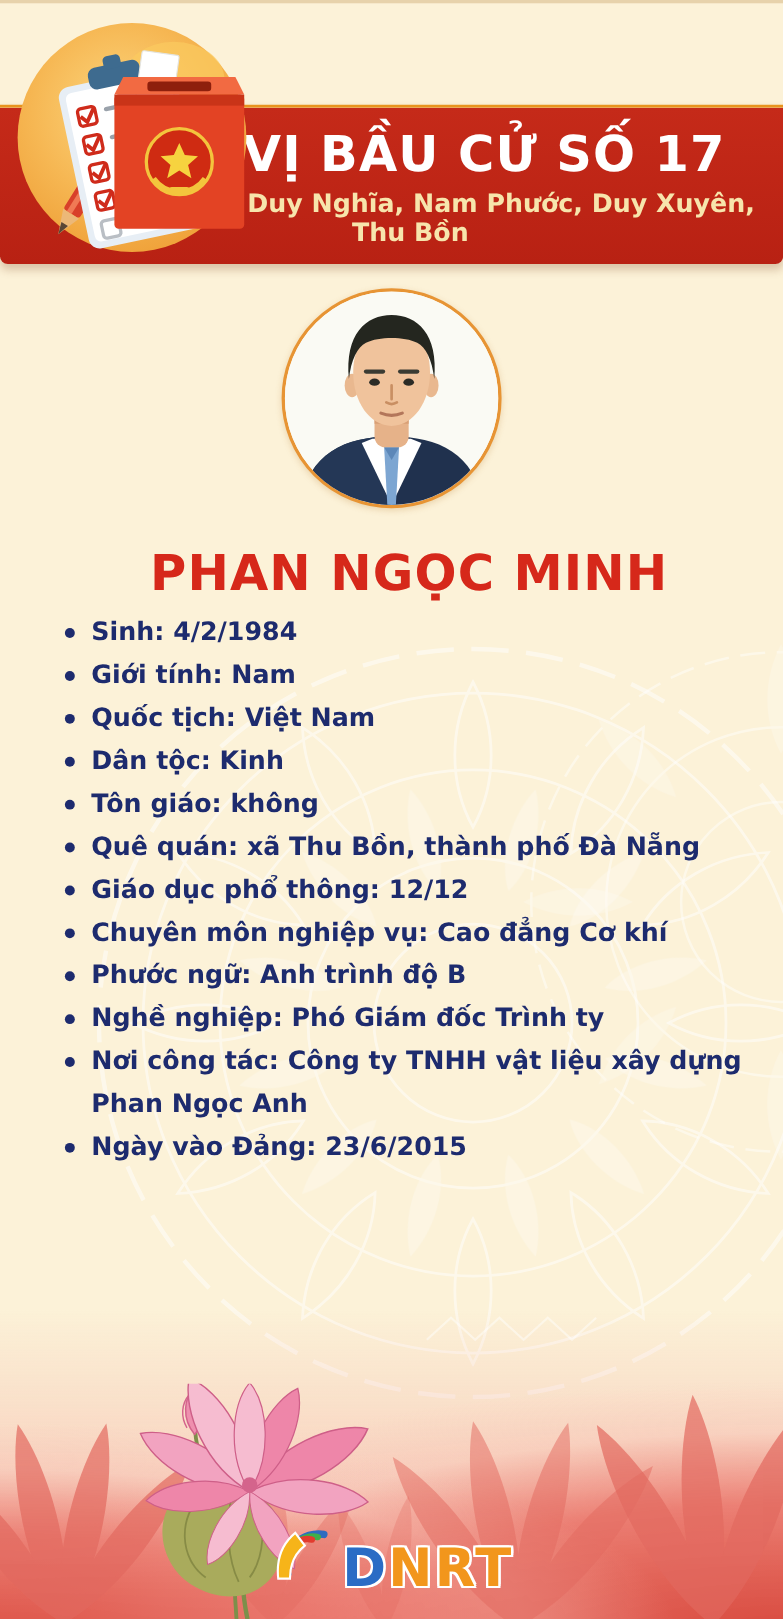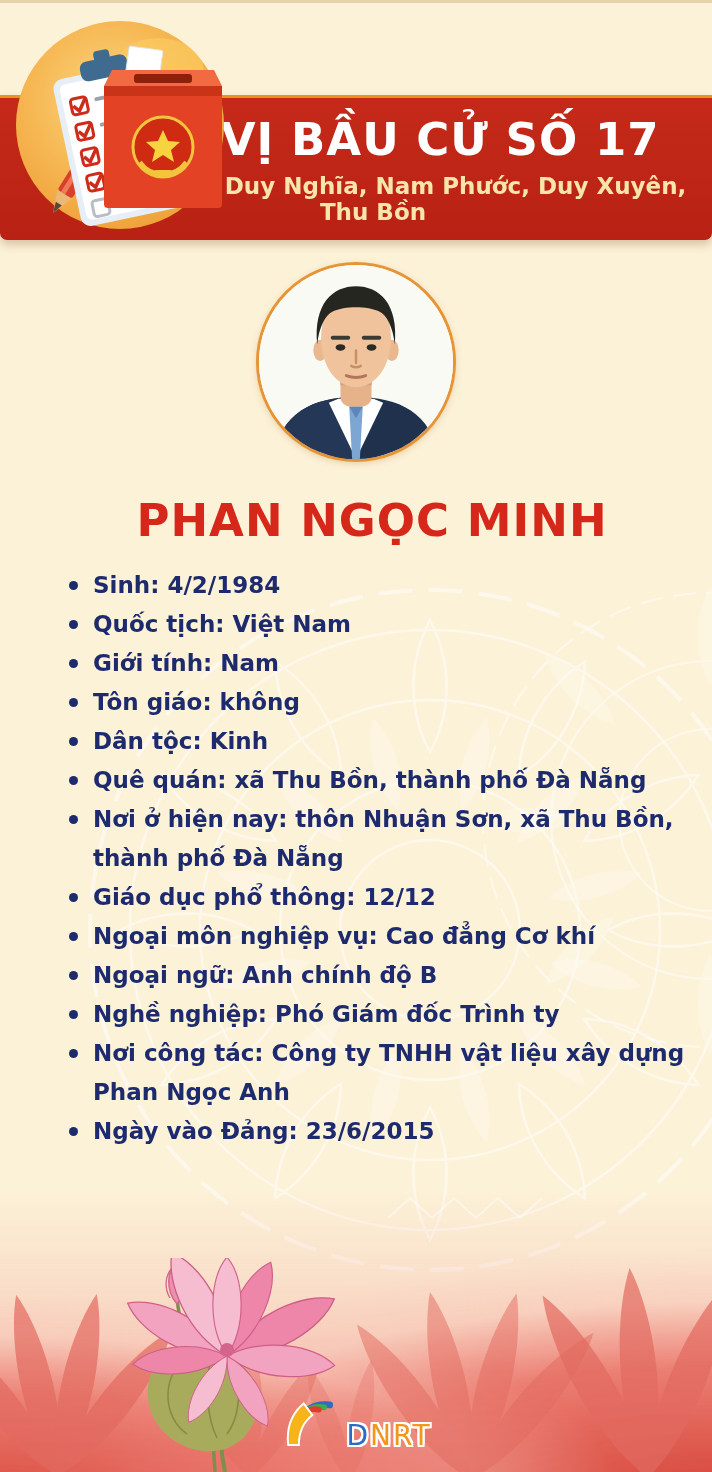--- a/index.html
+++ b/index.html
@@ -44,21 +44,21 @@
   .portrait svg{display:block;}
 
   .name{
     position:absolute;top:478px;left:0;width:712px;text-align:center;
     color:#d6281a;font-size:45px;font-weight:bold;letter-spacing:1px;margin:16px;
   }
 
   
   .details{
     position:absolute;top:556px;left:56px;width:622px;
-    list-style:none;margin:10px;padding:0;
+    list-style:none;margin:0;padding:0;
   }
   .details li{
     position:relative;padding-left:27px;
     color:#1d2b6e;font-size:23px;font-weight:bold;line-height:39px;
   }
   .details li::before{
     content:"";position:absolute;left:3px;top:15px;
     width:9px;height:9px;border-radius:50%;background:#1d2b6e;
   }
 
@@ -72,21 +72,21 @@
   }
   .footer-art{position:absolute;left:0;bottom:0;}
   .main-lotus{position:absolute;left:115px;top:1258px;}
 
   
   .logo{
     position:absolute;bottom:22px;left:50%;transform:translateX(-50%);
     display:flex;align-items:center;gap:8px;
   }
   .logo-text{
-    font-size:28px;font-weight:normal;letter-spacing:2px;line-height:1;
+    font-size:48px;font-weight:bold;letter-spacing:2px;line-height:1;
     text-shadow:-2px 0 0 #fff,2px 0 0 #fff,0 -2px 0 #fff,0 2px 0 #fff,
                 -2px -2px 0 #fff,2px 2px 0 #fff,-2px 2px 0 #fff,2px -2px 0 #fff;
     margin-top:36px;
   }
   .logo-d{color:#2a6cc5;}
   .logo-nrt{color:#f2961c;}
 </style>
 </head>
 <body>
 
@@ -240,29 +240,28 @@
 
       <path d="M100,88 L100,101 M95,104 Q100,107 105,104" stroke="#c98f63" stroke-width="2.5" fill="none" stroke-linecap="round"></path>
       <path d="M90,114 Q100,118 110,114" stroke="#b3765a" stroke-width="3" fill="none" stroke-linecap="round"></path>
     </svg>
   </div>
 
   <h2 class="name">PHAN NGỌC MINH</h2>
 
   <ul class="details">
     <li>Sinh: 4/2/1984</li>
+    <li>Giới tính: Nam</li>
     <li>Quốc tịch: Việt Nam</li>
-    <li>Giới tính: Nam</li>
+    <li>Dân tộc: Kinh</li>
     <li>Tôn giáo: không</li>
-    <li>Dân tộc: Kinh</li>
     <li>Quê quán: xã Thu Bồn, thành phố Đà Nẵng</li>
-    <li>Nơi ở hiện nay: thôn Nhuận Sơn, xã Thu Bồn, thành phố Đà Nẵng</li>
     <li>Giáo dục phổ thông: 12/12</li>
-    <li>Ngoại môn nghiệp vụ: Cao đẳng Cơ khí</li>
-    <li>Ngoại ngữ: Anh chính độ B</li>
+    <li>Chuyên môn nghiệp vụ: Cao đẳng Cơ khí</li>
+    <li>Phước ngữ: Anh trình độ B</li>
     <li>Nghề nghiệp: Phó Giám đốc Trình ty</li>
     <li>Nơi công tác: Công ty TNHH vật liệu xây dựng Phan Ngọc Anh</li>
     <li>Ngày vào Đảng: 23/6/2015</li>
   </ul>
 
   <div class="footer">
     <svg class="footer-art" width="712" height="282" viewBox="0 0 712 282">
       <defs>
         <path id="sil" d="M0,0 C-17,-42 -11,-98 0,-124 C11,-98 17,-42 0,0 Z"></path>
       </defs>

